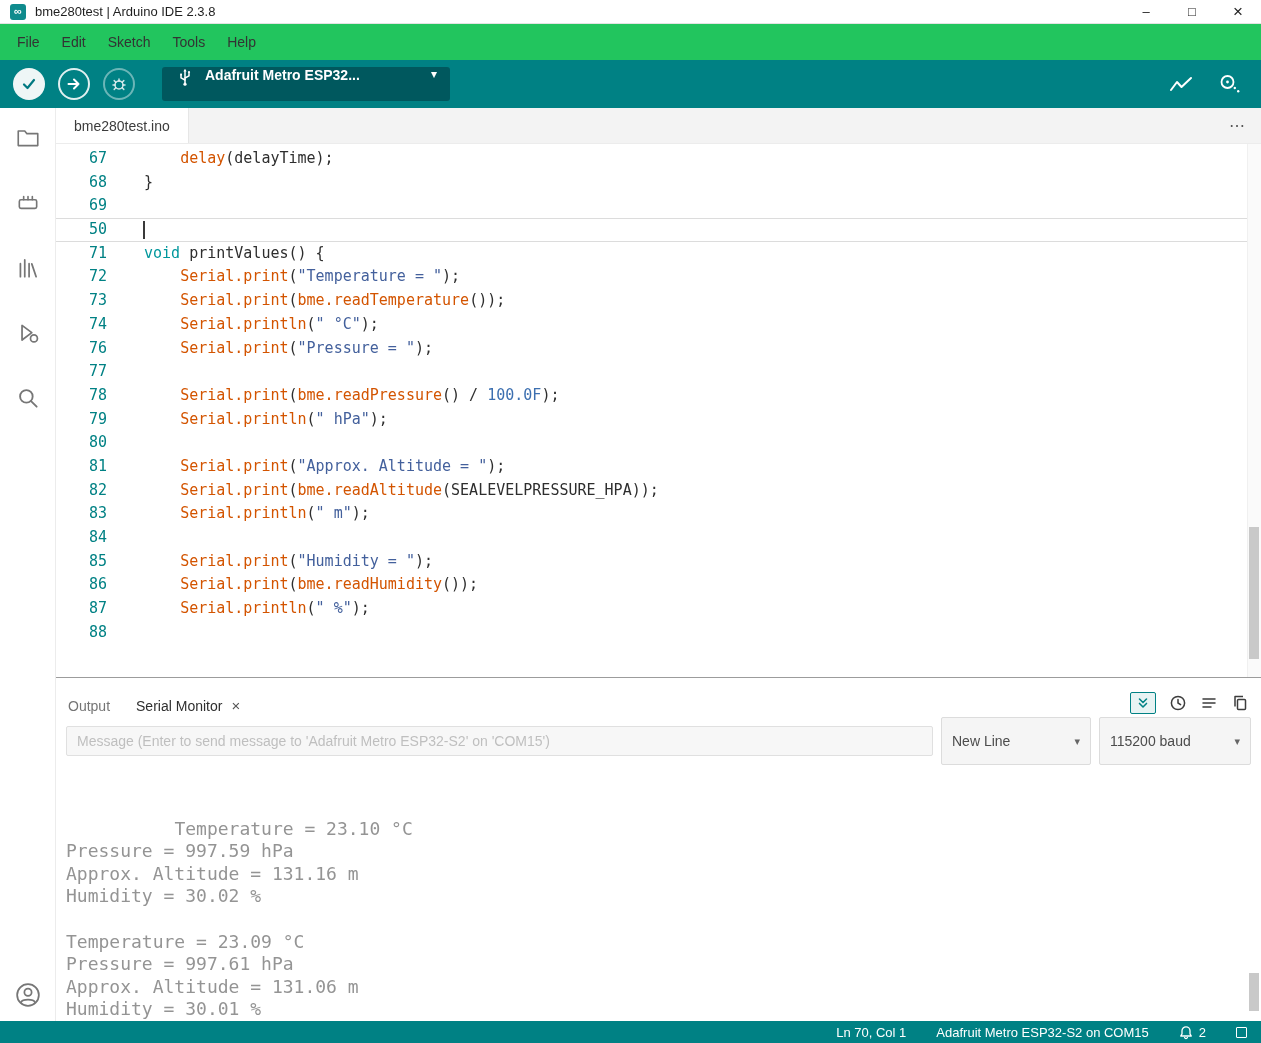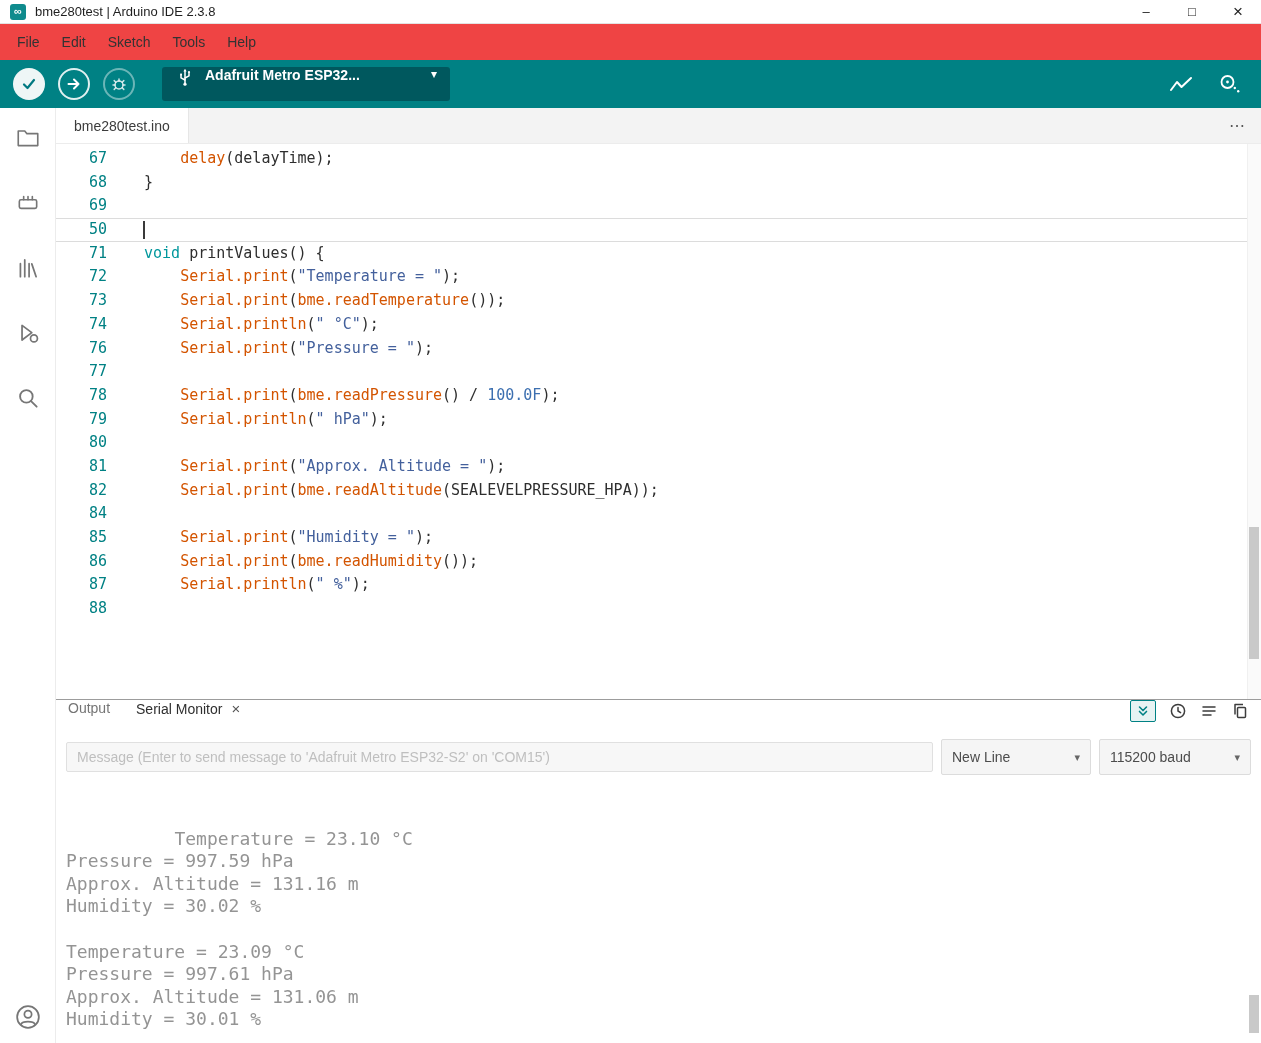--- a/index.html
+++ b/index.html
@@ -9,21 +9,21 @@
   
   .titlebar { height:24px; flex:none; display:flex; align-items:center; padding-left:10px; gap:9px;
               background:#fff; border-bottom:1px solid #e3e3e3; font-size:13px; color:#1f1f1f; }
   .app-icon { width:16px; height:16px; background:#0f8b8d; color:#fff; border-radius:3px;
               display:flex; align-items:center; justify-content:center; font-size:11px; font-weight:bold; line-height:1; }
   .win-controls { margin-left:auto; display:flex; height:100%; }
   .win-btn { width:46px; display:flex; align-items:center; justify-content:center; color:#222; font-size:13px; }
   .win-btn.close { font-size:17px; }
 
   
-  .menubar { height:36px; flex:none; display:flex; align-items:center; padding-left:6px; background:#ef4444; font-size:14px; color:#333; }
+  .menubar { height:36px; flex:none; display:flex; align-items:center; padding-left:6px; background:#22c55e; font-size:14px; color:#333; }
   .menu-item { padding:5px 11px; cursor:default; }
 
   
   .toolbar { height:48px; flex:none; background:#008184; display:flex; align-items:center; padding:0 13px; gap:13px; }
   .tb-btn { width:32px; height:32px; border-radius:50%; flex:none; display:flex; align-items:center; justify-content:center; }
   .tb-verify { background:#eef6f6; }
   .tb-upload { border:2px solid rgba(255,255,255,.88); }
   .tb-debug  { border:2px solid rgba(255,255,255,.42); }
   .board-selector { margin-left:14px; height:34px; min-width:288px; background:#00585e; border-radius:3px;
                     display:flex; align-items:flex-start; gap:10px; padding:0 13px; color:#fff; font-weight:bold; font-size:14px; }
@@ -54,33 +54,33 @@
   .ln { width:51px; flex:none; text-align:right; color:#008184; }
   .code { margin-left:37px; position:relative; color:#2e2e2e; }
   .cursor { position:absolute; left:-1px; top:2.5px; width:2px; height:18.5px; background:#3a3a3a; }
   .t-pl { color:#2e2e2e; } .t-fn { color:#d35400; } .t-kw { color:#00979c; }
   .t-str { color:#43609c; } .t-num { color:#3c6fb0; }
   .editor-scrollbar { position:absolute; top:0; right:0; width:14px; height:100%; background:#fafafa; border-left:1px solid #f0f0f0; }
   .editor-thumb { position:absolute; right:2px; top:383px; width:10px; height:132px; background:#c9c9c9; }
 
   
   .panel { height:344px; flex:none; border-top:1px solid #9c9c9c; display:flex; flex-direction:column; background:#fff; position:relative; }
-  .panel-header { height:36px; flex:none; display:flex; align-items:flex-start; padding:0 12px; gap:26px; font-size:14px; }
+  .panel-header { height:36px; flex:none; display:flex; align-items:flex-end; padding:0 12px; gap:26px; font-size:14px; }
   .panel-tab { display:flex; align-items:center; gap:9px; }
   .panel-tab.output { color:#757575; }
   .panel-tab.serial { color:#2f2f2f; }
   .panel-close { color:#555; font-size:15px; }
   .panel-icons { margin-left:auto; display:flex; align-items:center; gap:13px; color:#3d3d3d; }
   .autoscroll-btn { width:26px; height:22px; border:1px solid #008184; background:#e7f3f3; border-radius:2px;
                     display:flex; align-items:center; justify-content:center; color:#008184; }
   .input-row { flex:none; display:flex; align-items:center; gap:8px; padding:3px 10px 9px 10px; }
   .msg-input { flex:1; height:30px; background:#f7f7f7; border:1px solid #e0e0e0; border-radius:2px;
                padding:0 10px; font-size:14px; color:#333; font-family:"Liberation Sans",sans-serif; outline:none; }
   .msg-input::placeholder { color:#bfbfbf; }
-  .dropdown { height:36px; background:#f5f5f5; border:1px solid #dcdcdc; border-radius:2px; flex:none;
+  .dropdown { height:48px; background:#f5f5f5; border:1px solid #dcdcdc; border-radius:2px; flex:none;
               display:flex; align-items:center; justify-content:space-between; padding:0 10px; font-size:14px; color:#4c4c4c; }
   .dd-newline { width:150px; } .dd-baud { width:152px; }
   .dd-caret { font-size:11px; color:#666; margin-left:8px; }
   .serial-output { flex:1; padding:21px 0 0 10px; overflow:hidden; white-space:pre;
                    font-family:"DejaVu Sans Mono","Liberation Mono",monospace; font-size:18px; line-height:22.6px; color:#949494; }
   .panel-thumb { position:absolute; right:2px; bottom:10px; width:10px; height:38px; background:#c9c9c9; }
 
   
   .statusbar { height:22px; flex:none; background:#008184; color:#fff; display:flex; align-items:center;
                justify-content:flex-end; gap:30px; padding:0 14px; font-size:13px; }
@@ -228,20 +228,21 @@
             <div class="code-row"><span class="ln">72</span><span class="code"><span class="t-pl">    </span><span class="t-fn">Serial.print</span><span class="t-pl">(</span><span class="t-str">"Temperature = "</span><span class="t-pl">);</span></span></div>
             <div class="code-row"><span class="ln">73</span><span class="code"><span class="t-pl">    </span><span class="t-fn">Serial.print</span><span class="t-pl">(</span><span class="t-fn">bme.readTemperature</span><span class="t-pl">());</span></span></div>
             <div class="code-row"><span class="ln">74</span><span class="code"><span class="t-pl">    </span><span class="t-fn">Serial.println</span><span class="t-pl">(</span><span class="t-str">" °C"</span><span class="t-pl">);</span></span></div>
             <div class="code-row"><span class="ln">76</span><span class="code"><span class="t-pl">    </span><span class="t-fn">Serial.print</span><span class="t-pl">(</span><span class="t-str">"Pressure = "</span><span class="t-pl">);</span></span></div>
             <div class="code-row"><span class="ln">77</span><span class="code"></span></div>
             <div class="code-row"><span class="ln">78</span><span class="code"><span class="t-pl">    </span><span class="t-fn">Serial.print</span><span class="t-pl">(</span><span class="t-fn">bme.readPressure</span><span class="t-pl">() / </span><span class="t-num">100.0F</span><span class="t-pl">);</span></span></div>
             <div class="code-row"><span class="ln">79</span><span class="code"><span class="t-pl">    </span><span class="t-fn">Serial.println</span><span class="t-pl">(</span><span class="t-str">" hPa"</span><span class="t-pl">);</span></span></div>
             <div class="code-row"><span class="ln">80</span><span class="code"></span></div>
             <div class="code-row"><span class="ln">81</span><span class="code"><span class="t-pl">    </span><span class="t-fn">Serial.print</span><span class="t-pl">(</span><span class="t-str">"Approx. Altitude = "</span><span class="t-pl">);</span></span></div>
             <div class="code-row"><span class="ln">82</span><span class="code"><span class="t-pl">    </span><span class="t-fn">Serial.print</span><span class="t-pl">(</span><span class="t-fn">bme.readAltitude</span><span class="t-pl">(SEALEVELPRESSURE_HPA));</span></span></div>
+            <div class="code-row"><span class="ln">83</span><span class="code"><span class="t-pl">    </span><span class="t-fn">Serial.println</span><span class="t-pl">(</span><span class="t-str">" m"</span><span class="t-pl">);</span></span></div>
             <div class="code-row"><span class="ln">84</span><span class="code"></span></div>
             <div class="code-row"><span class="ln">85</span><span class="code"><span class="t-pl">    </span><span class="t-fn">Serial.print</span><span class="t-pl">(</span><span class="t-str">"Humidity = "</span><span class="t-pl">);</span></span></div>
             <div class="code-row"><span class="ln">86</span><span class="code"><span class="t-pl">    </span><span class="t-fn">Serial.print</span><span class="t-pl">(</span><span class="t-fn">bme.readHumidity</span><span class="t-pl">());</span></span></div>
             <div class="code-row"><span class="ln">87</span><span class="code"><span class="t-pl">    </span><span class="t-fn">Serial.println</span><span class="t-pl">(</span><span class="t-str">" %"</span><span class="t-pl">);</span></span></div>
             <div class="code-row"><span class="ln">88</span><span class="code"></span></div>
           </div>
         <div class="editor-scrollbar">
           <div class="editor-thumb"></div>
         </div>
       </div>
@@ -304,14 +305,28 @@
 Temperature = 23.09 °C
 Pressure = 997.61 hPa
 Approx. Altitude = 131.06 m
 Humidity = 30.01 %</span>
         </div>
         <div class="panel-thumb"></div>
       </div>
     </div>
   </div>
 
+  <div class="statusbar">
+    <span class="sb-item">Ln 70, Col 1</span>
+    <span class="sb-item">Adafruit Metro ESP32-S2 on COM15</span>
+    <span class="sb-item">
+      <span>
+        <svg width="14" height="15" viewBox="0 0 14 15" fill="none" stroke="#fff" stroke-width="1.3" stroke-linecap="round" stroke-linejoin="round">
+            <path d="M7 1.8a4 4 0 0 0-4 4v3.1L1.7 11h10.6L11 8.9V5.8a4 4 0 0 0-4-4z"></path>
+            <path d="M5.6 12.6a1.5 1.5 0 0 0 2.8 0"></path>
+          </svg>
+      </span>
+      <span>2</span>
+    </span>
+    <span class="sb-square"></span>
+  </div>
 
 </div>
 
 </body></html>

